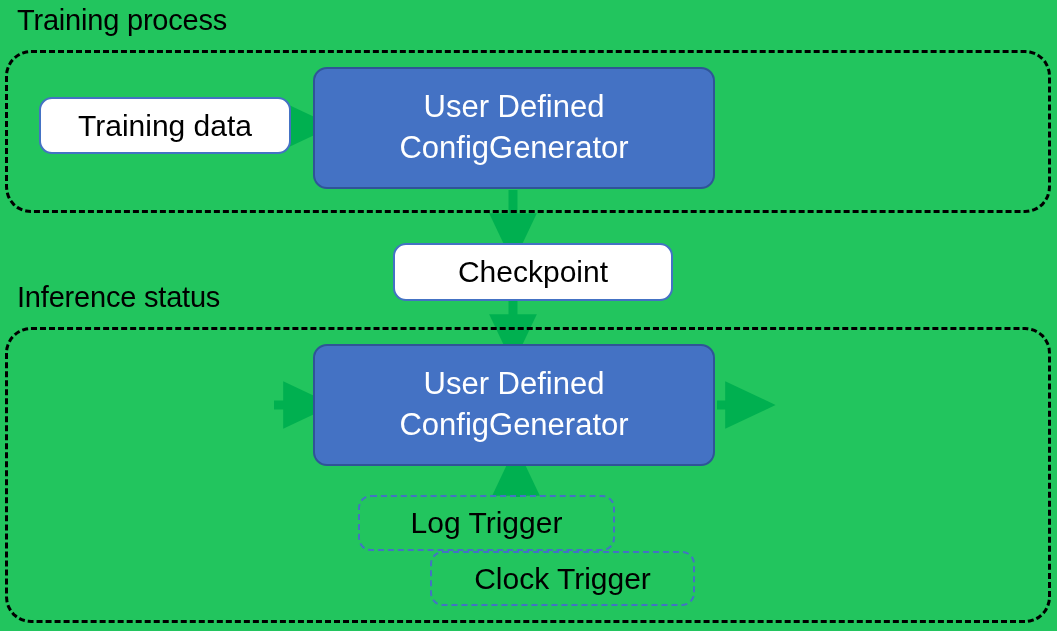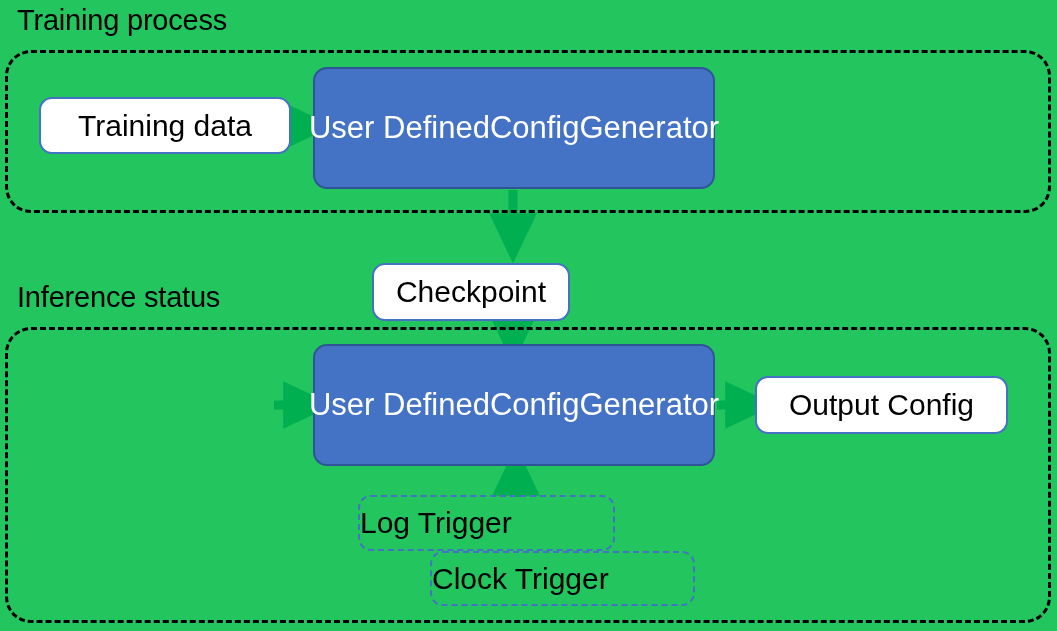--- a/index.html
+++ b/index.html
@@ -55,52 +55,53 @@
     border-radius: 13px;
     display: flex;
     align-items: center;
     justify-content: center;
     color: #000000;
     font-size: 30px;
     line-height: 1.05;
     white-space: nowrap;
   }
   #node-training-data { left: 39px;  top: 97px;  width: 252px; height: 57px; }
-  #node-checkpoint    { left: 372px; top: 243px; width: 198px; height: 58px; margin-top: 20px; }
+  #node-checkpoint    { left: 393px; top: 243px; width: 280px; height: 58px; }
   #node-current-status{ left: 29px;  top: 377px; width: 243px; height: 57px; }
   #node-output-config { left: 755px; top: 376px; width: 253px; height: 58px; }
 
   
   .proc-box {
     position: absolute;
     box-sizing: border-box;
     background: #4472C4;
     border: 2.5px solid #2F5597;
     border-radius: 14px;
     display: flex;
+    flex-direction: column;
     align-items: center;
     justify-content: center;
     color: #ffffff;
     font-size: 31px;
     line-height: 1.32;
     white-space: nowrap;
   }
   #proc-training  { left: 313px; top: 67px;  width: 402px; height: 122px; }
   #proc-inference { left: 313px; top: 344px; width: 402px; height: 122px; }
 
   
   .trigger-box {
     position: absolute;
     box-sizing: border-box;
     background: transparent;
     border: 2.2px dashed #4472C4;
     border-radius: 13px;
     display: flex;
     align-items: center;
-    justify-content: flex-start;
+    justify-content: center;
     color: #000000;
     font-size: 30px;
     line-height: 1.05;
     white-space: nowrap;
   }
   #node-log-trigger   { left: 358px; top: 495px; width: 257px; height: 56px; }
   #node-clock-trigger { left: 430px; top: 551px; width: 265px; height: 55px; }
 </style>
 </head>
 <body>
@@ -157,23 +158,20 @@
   <div id="node-checkpoint" class="node-box">
     <span>Checkpoint</span>
   </div>
 
 
   <div id="proc-inference" class="proc-box">
     <span>User Defined</span>
     <span>ConfigGenerator</span>
   </div>
 
-  <div id="node-output-config" class="node-box">
-    <span>Output Config</span>
-  </div>
 
   <div id="node-log-trigger" class="trigger-box">
     <span>Log Trigger</span>
   </div>
 
   <div id="node-clock-trigger" class="trigger-box">
     <span>Clock Trigger</span>
   </div>
 
 </div>

